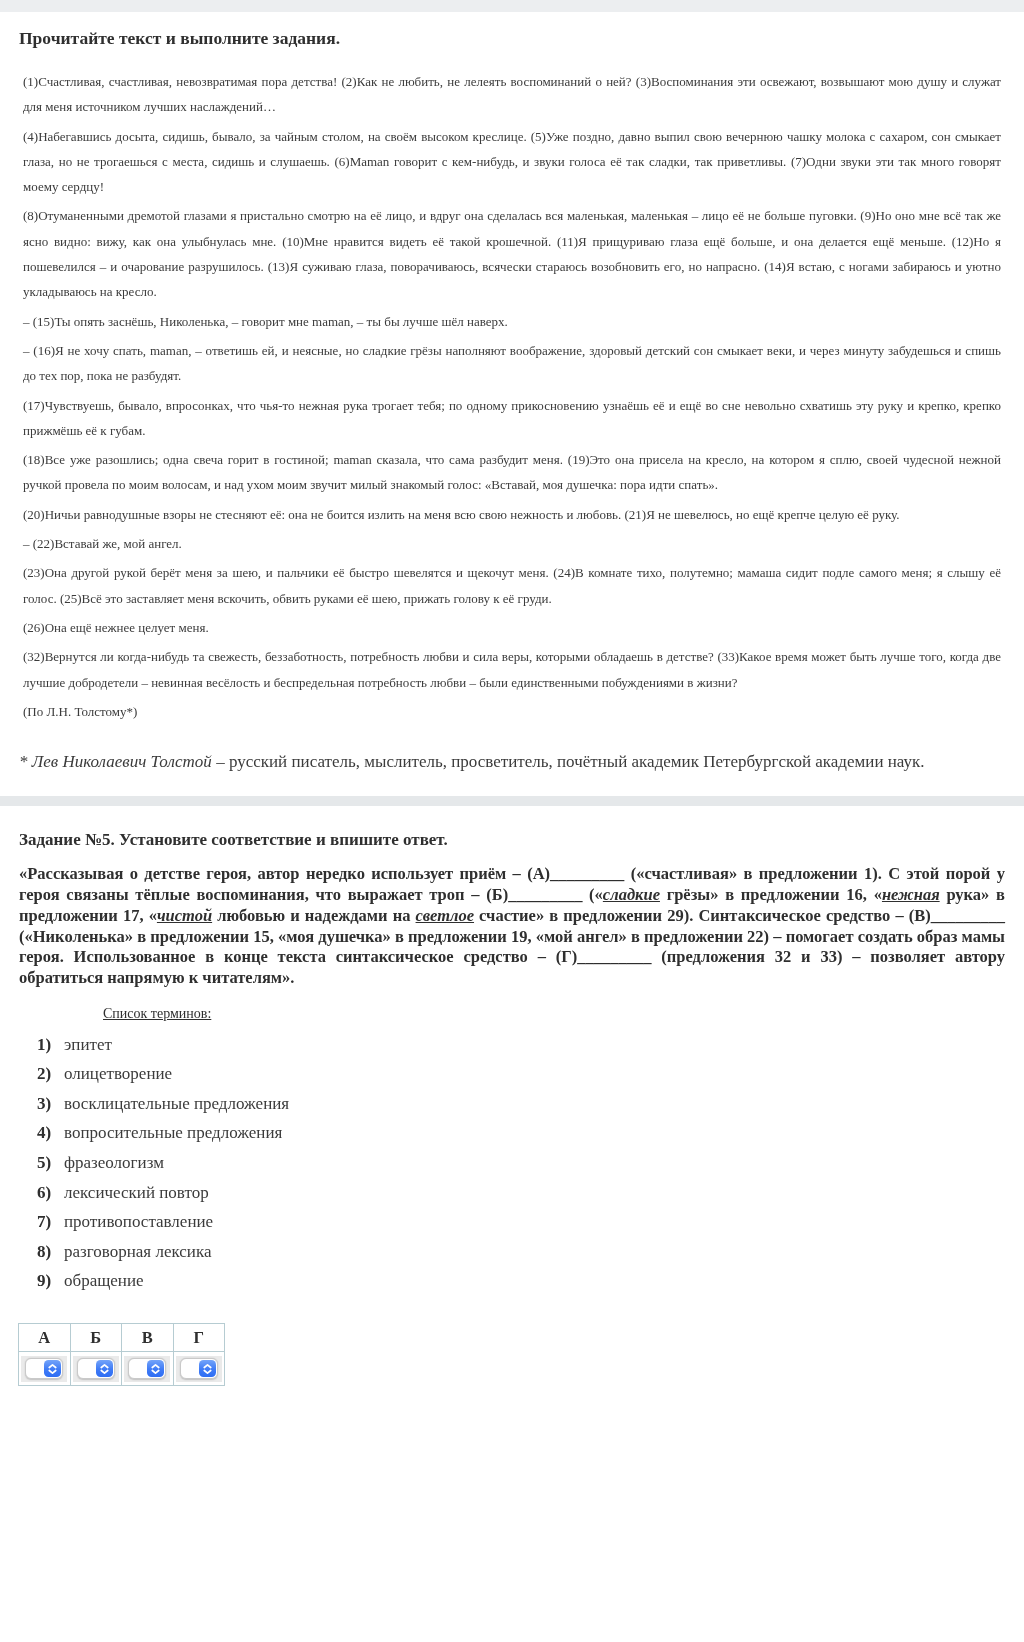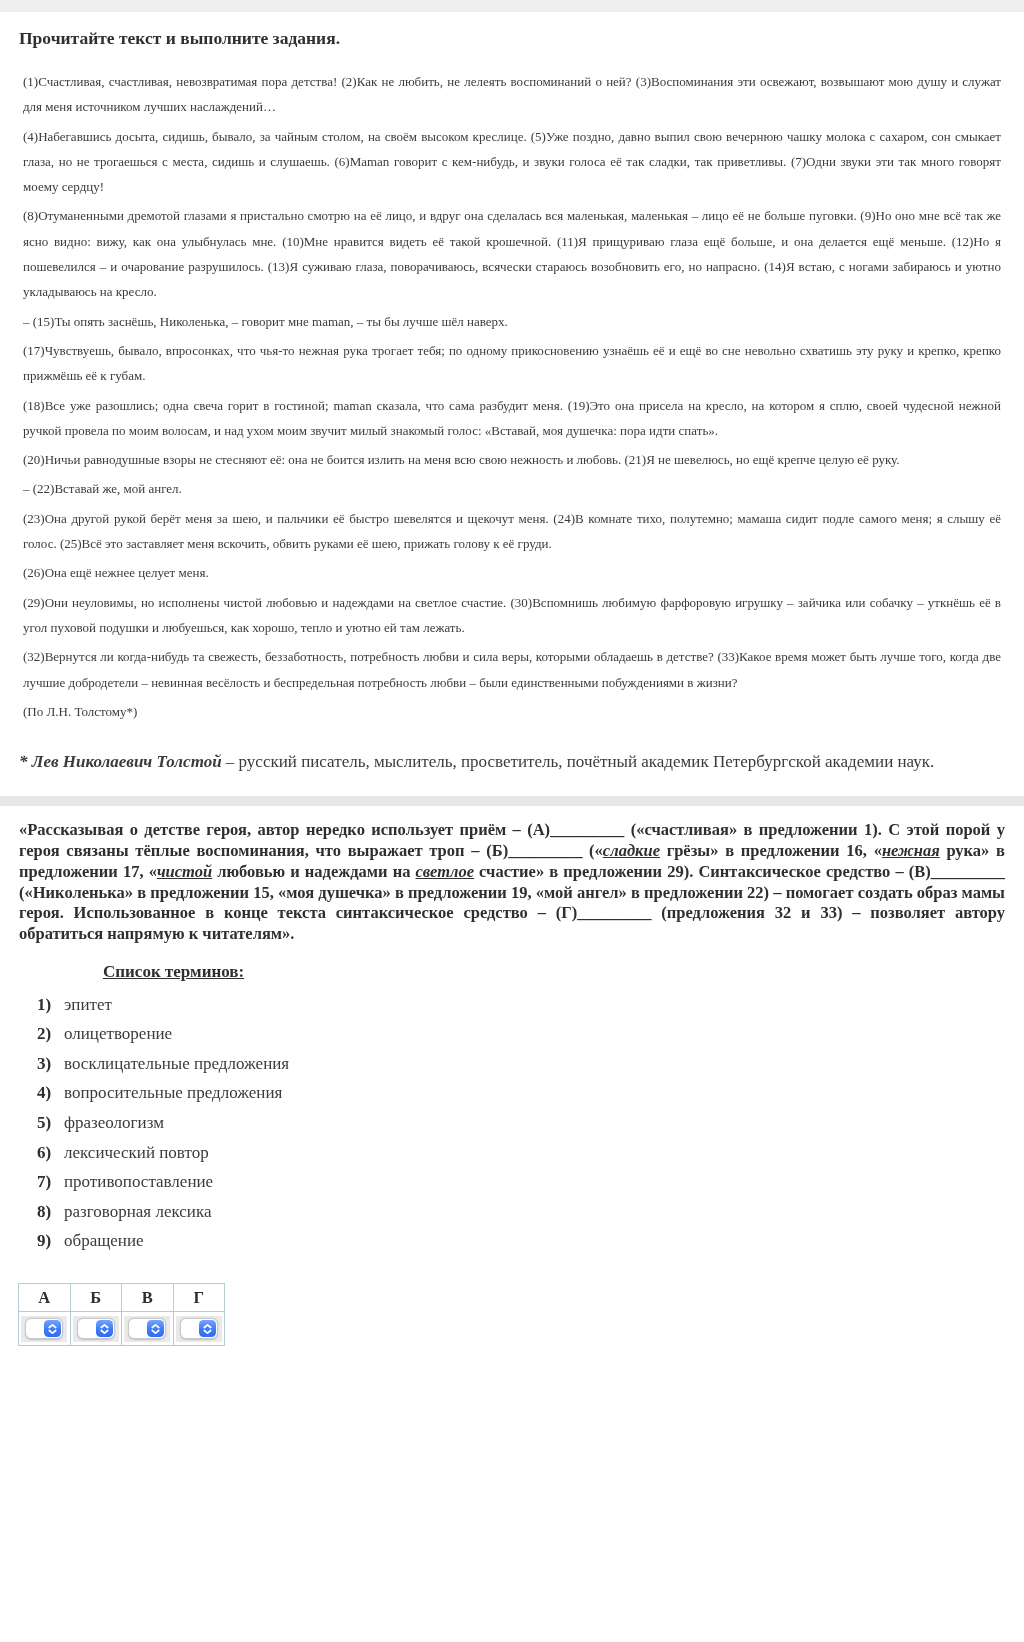--- a/index.html
+++ b/index.html
@@ -22,34 +22,34 @@
   .content{padding:0 19px;}
   .intro-title{
     font-size:17.5px;font-weight:bold;margin:16px 0 0 0;
     color:var(--heading-color);
   }
   .text-block{margin-top:20px;}
   .text-par{
     margin:4px;font-size:13px;line-height:25.3px;text-align:justify;
   }
   .footnote{margin:25px 0 0 0;font-size:17px;line-height:25px;}
-  .fn-author{font-weight:bold;font-style:italic;}
+  .fn-author{font-weight:normal;font-style:italic;}
   .divider{height:10px;background:var(--divider);margin-top:22px;}
   .task-title{
     font-size:17px;font-weight:bold;margin:24px 0 0 0;
     color:var(--heading-color);
   }
   .task-instruction{
     margin:14px 0 0 0;font-weight:bold;font-size:16.5px;
     line-height:20.8px;text-align:justify;color:var(--heading-color);
   }
   .it{font-style:italic;text-decoration:underline;}
   .terms-title{
-    display:inline-block;margin:17px 0 0 84px;font-weight:bold;
-    text-decoration:underline;font-size:17px;color:var(--heading-color);
+    display:inline-block;margin:17px 0 0 84px;font-weight:normal;
+    text-decoration:underline;font-size:14px;color:var(--heading-color);
   }
   .terms-list{list-style:none;margin:8px 0 0 0;padding:0;}
   .terms-list li{
     display:flex;align-items:center;height:29.6px;font-size:17px;
   }
   .term-num{font-weight:bold;padding-left:18px;width:45px;flex:0 0 45px;color:var(--heading-color);}
   .term-label{color:var(--text-color);}
   .answer-table{
     border-collapse:collapse;margin:27px 0 0 -1px;
   }
@@ -88,36 +88,37 @@
 <div class="page">
   <div class="top-strip"></div>
 
   <div class="content">
     <h1 class="intro-title">Прочитайте текст и выполните задания.</h1>
     <div class="text-block" id="text-block">
         <p class="text-par">(1)Счастливая, счастливая, невозвратимая пора детства! (2)Как не любить, не лелеять воспоминаний о ней? (3)Воспоминания эти освежают, возвышают мою душу и служат для меня источником лучших наслаждений…</p>
         <p class="text-par">(4)Набегавшись досыта, сидишь, бывало, за чайным столом, на своём высоком креслице. (5)Уже поздно, давно выпил свою вечернюю чашку молока с сахаром, сон смыкает глаза, но не трогаешься с места, сидишь и слушаешь. (6)Maman говорит с кем-нибудь, и звуки голоса её так сладки, так приветливы. (7)Одни звуки эти так много говорят моему сердцу!</p>
         <p class="text-par">(8)Отуманенными дремотой глазами я пристально смотрю на её лицо, и вдруг она сделалась вся маленькая, маленькая – лицо её не больше пуговки. (9)Но оно мне всё так же ясно видно: вижу, как она улыбнулась мне. (10)Мне нравится видеть её такой крошечной. (11)Я прищуриваю глаза ещё больше, и она делается ещё меньше. (12)Но я пошевелился – и очарование разрушилось. (13)Я суживаю глаза, поворачиваюсь, всячески стараюсь возобновить его, но напрасно. (14)Я встаю, с ногами забираюсь и уютно укладываюсь на кресло.</p>
         <p class="text-par">– (15)Ты опять заснёшь, Николенька, – говорит мне maman, – ты бы лучше шёл наверх.</p>
+        <p class="text-par">– (16)Я не хочу спать, maman, – ответишь ей, и неясные, но сладкие грёзы наполняют воображение, здоровый детский сон смыкает веки, и через минуту забудешься и спишь до тех пор, пока не разбудят.</p>
         <p class="text-par">(17)Чувствуешь, бывало, впросонках, что чья-то нежная рука трогает тебя; по одному прикосновению узнаёшь её и ещё во сне невольно схватишь эту руку и крепко, крепко прижмёшь её к губам.</p>
         <p class="text-par">(18)Все уже разошлись; одна свеча горит в гостиной; maman сказала, что сама разбудит меня. (19)Это она присела на кресло, на котором я сплю, своей чудесной нежной ручкой провела по моим волосам, и над ухом моим звучит милый знакомый голос: «Вставай, моя душечка: пора идти спать».</p>
         <p class="text-par">(20)Ничьи равнодушные взоры не стесняют её: она не боится излить на меня всю свою нежность и любовь. (21)Я не шевелюсь, но ещё крепче целую её руку.</p>
         <p class="text-par">– (22)Вставай же, мой ангел.</p>
         <p class="text-par">(23)Она другой рукой берёт меня за шею, и пальчики её быстро шевелятся и щекочут меня. (24)В комнате тихо, полутемно; мамаша сидит подле самого меня; я слышу её голос. (25)Всё это заставляет меня вскочить, обвить руками её шею, прижать голову к её груди.</p>
         <p class="text-par">(26)Она ещё нежнее целует меня.</p>
-        <p class="text-par">(29)Они неуловимы, но исполнены чистой любовью и надеждами на светлое счастие. (30)Вспомнишь любимую фарфоровую игрушку – зайчика или собачку – уткнёшь её в угол пуховой подушки и любуешься, как хорошо, тепло и уютно ей там лежать.</p>
         <p class="text-par">(32)Вернутся ли когда-нибудь та свежесть, беззаботность, потребность любви и сила веры, которыми обладаешь в детстве? (33)Какое время может быть лучше того, когда две лучшие добродетели – невинная весёлость и беспредельная потребность любви – были единственными побуждениями в жизни?</p>
         <p class="text-par">(По Л.Н. Толстому*)</p>
       </div>
     <p class="footnote"><span class="fn-author">* Лев Николаевич Толстой</span><span> – русский писатель, мыслитель, просветитель, почётный академик Петербургской академии наук.</span></p>
   </div>
 
   <div class="divider"></div>
 
   <div class="content">
+    <h2 class="task-title">Задание №5. Установите соответствие и впишите ответ.</h2>
     <p class="task-instruction" id="task-instruction"><span>«Рассказывая о детстве героя, автор нередко использует приём – (А)_________ («счастливая» в предложении 1). С этой порой у героя связаны тёплые воспоминания, что выражает троп – (Б)_________ («</span><span class="it">сладкие</span><span> грёзы» в предложении 16, «</span><span class="it">нежная</span><span> рука» в предложении 17, «</span><span class="it">чистой</span><span> любовью и надеждами на </span><span class="it">светлое</span><span> счастие» в предложении 29). Синтаксическое средство – (В)_________ («Николенька» в предложении 15, «моя душечка» в предложении 19, «мой ангел» в предложении 22) – помогает создать образ мамы героя. Использованное в конце текста синтаксическое средство – (Г)_________ (предложения 32 и 33) – позволяет автору обратиться напрямую к читателям».</span></p>
     <span class="terms-title">Список терминов:</span>
     <ol class="terms-list" id="terms-list">
         <li>
           <span class="term-num">1)</span>
           <span class="term-label">эпитет</span>
         </li>
         <li>
           <span class="term-num">2)</span>
           <span class="term-label">олицетворение</span>

